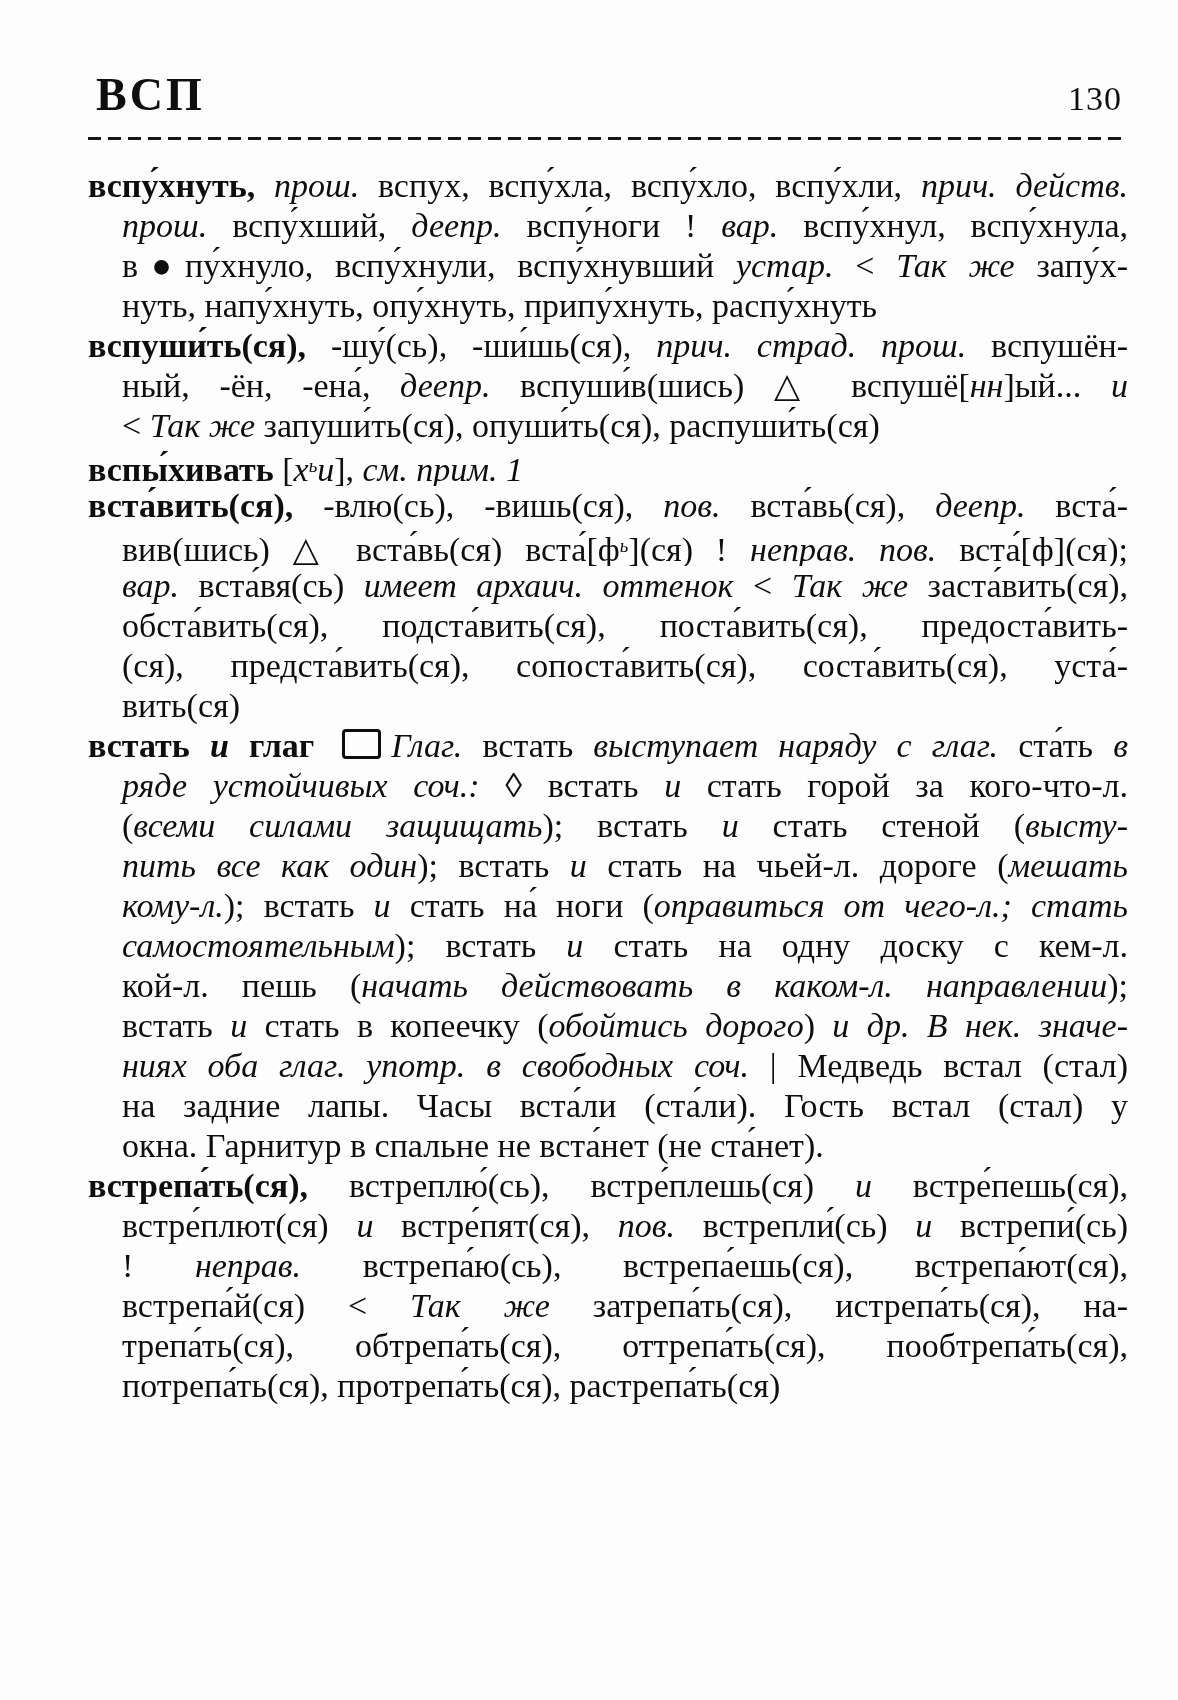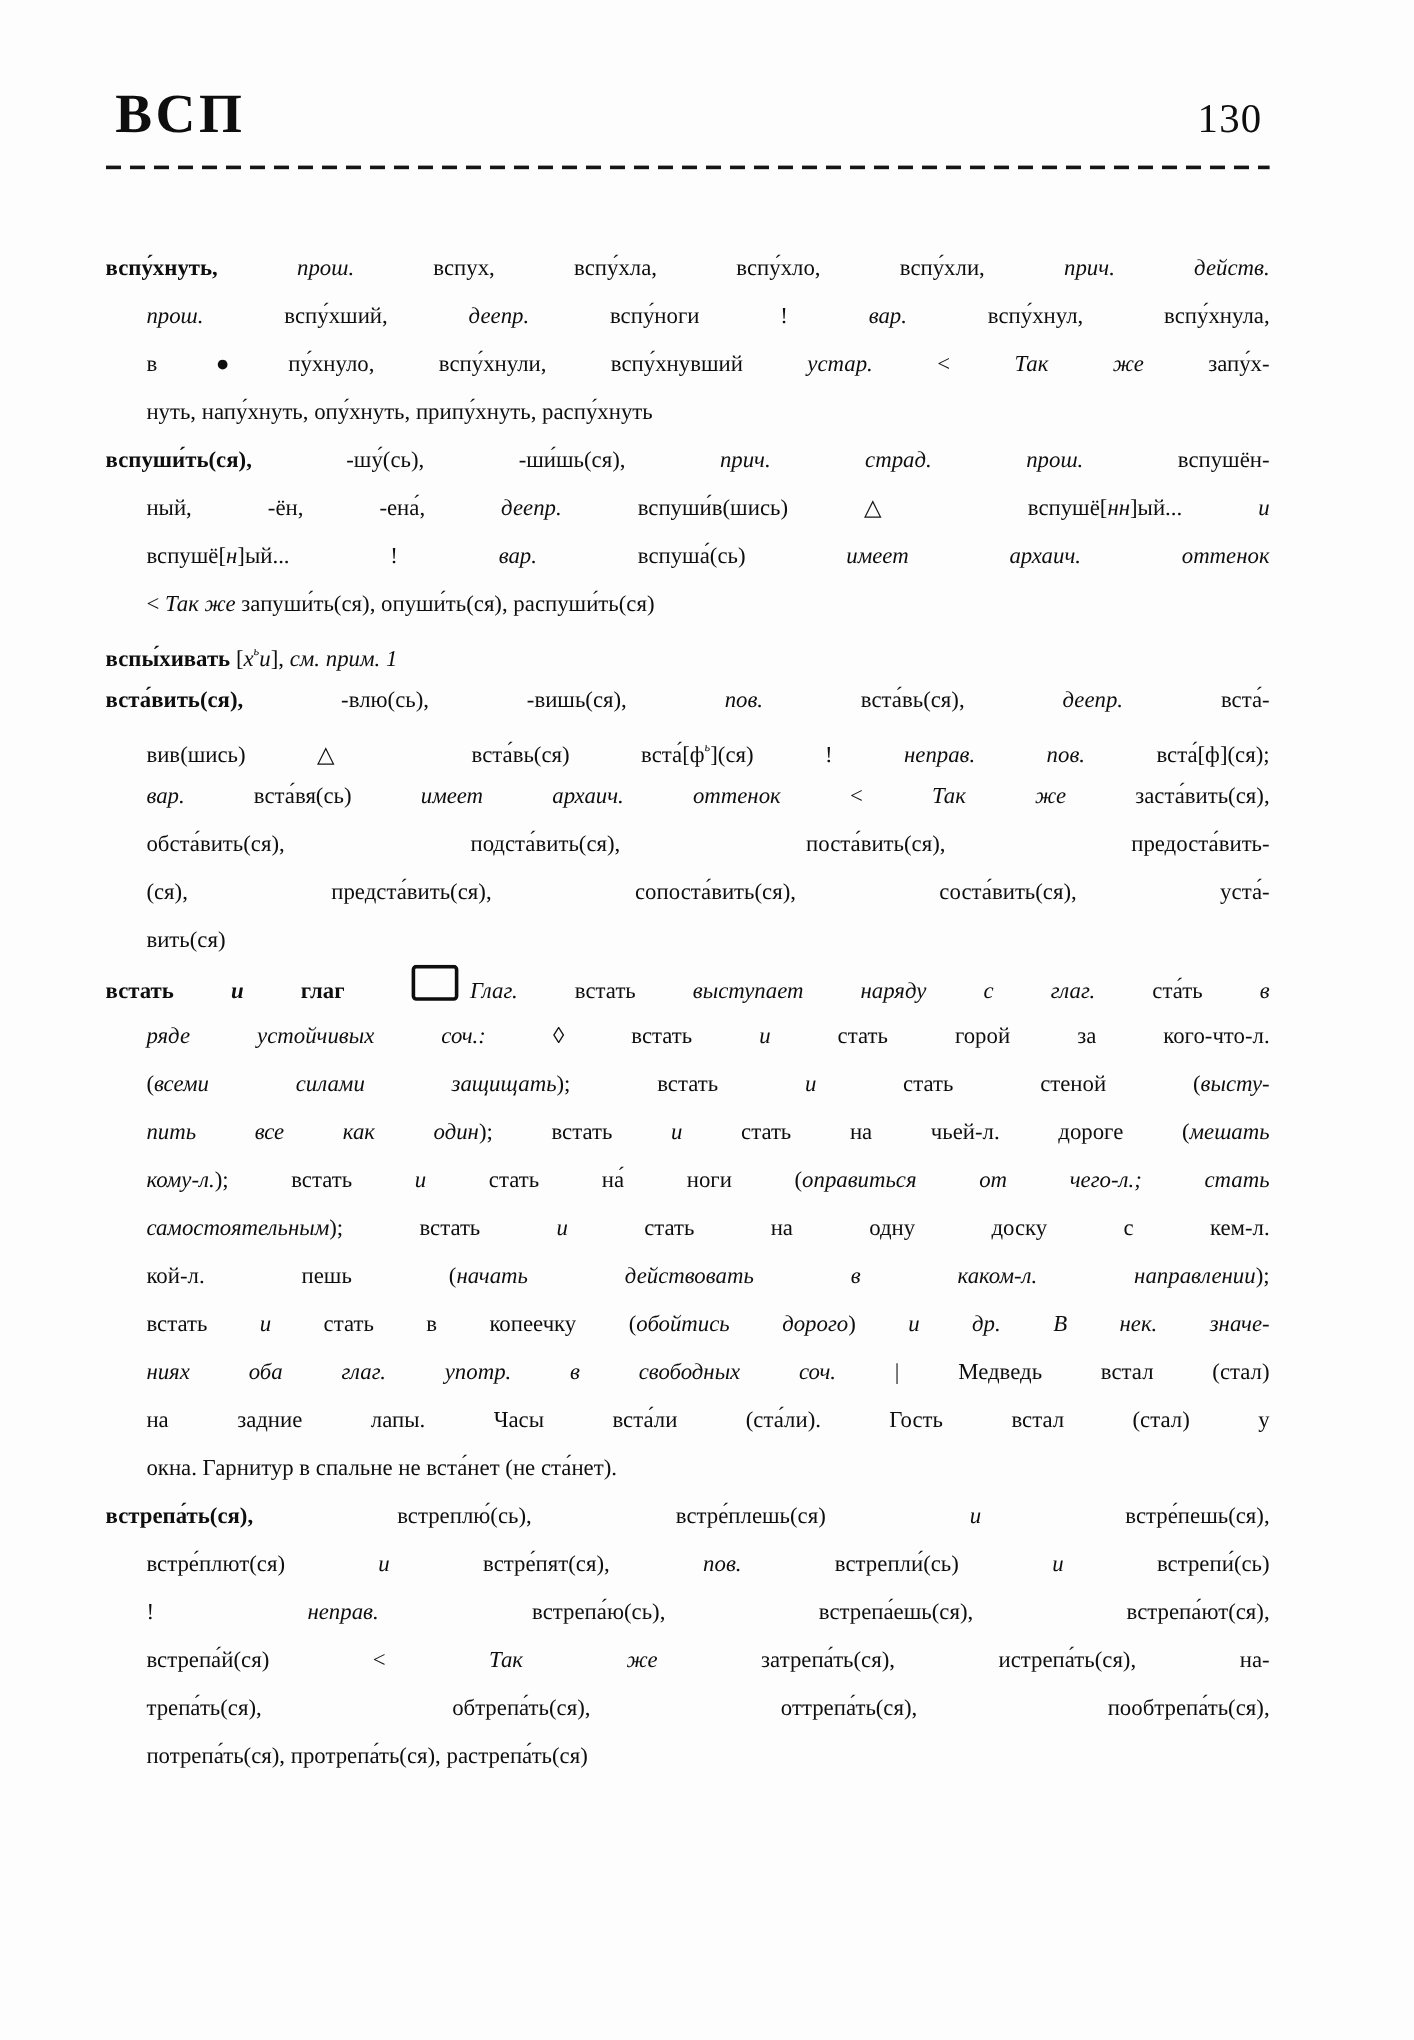--- a/index.html
+++ b/index.html
@@ -2,27 +2,27 @@
 <html><head>
 <meta charset="utf-8">
 <style>
   html,body{margin:0;padding:0;background:#ffffff;}
   body{
     width:1178px;height:1700px;
     font-family:"Liberation Serif","DejaVu Serif","DejaVu Sans",serif;
     color:#0e0e0e;background:#fdfdfd;
     -webkit-font-smoothing:antialiased;
   }
-  .page{box-sizing:border-box;width:1178px;height:1700px;padding:70px 120px 0 88px;overflow:hidden;border-radius:30px;}
+  .page{box-sizing:border-box;width:1178px;height:1700px;padding:70px 50px 0 88px;overflow:hidden;border-radius:30px;}
   .hdr{display:flex;justify-content:space-between;align-items:baseline;padding:0 6px 0 8px;}
   .hdr-letters{font-size:46px;font-weight:bold;letter-spacing:3px;line-height:50px;}
   .hdr-page{font-size:34px;line-height:50px;letter-spacing:1px;text-align:center;}
   .rule{height:3px;margin-top:13px;
     background:repeating-linear-gradient(90deg,#161616 0 13px,transparent 13px 20px);}
-  .text{margin-top:63px;font-size:19px;}
+  .text{margin-top:26px;font-size:34px;}
   .entry{margin:0;}
   .line{height:40px;line-height:40px;overflow:hidden;text-align:justify;white-space:normal;}
   .line.cont{padding-left:34px;}
   .line.j::after{content:"";display:inline-block;width:100%;height:0;}
   .b{font-weight:bold;}
   .i{font-style:italic;}
   .bi{font-weight:bold;font-style:italic;}
   .n{}
   .sup{font-size:55%;vertical-align:9px;font-style:italic;letter-spacing:0;}
   .box{display:inline-block;width:33px;height:24px;border:3px solid #0e0e0e;border-radius:4px;
@@ -40,21 +40,20 @@
   <div class="text">
       <div class="entry">
         <div class="line j"><span class="b">вспу́хнуть, </span><span class="i">прош. </span><span class="n">вспух, вспу́хла, вспу́хло, вспу́хли, </span><span class="i">прич. действ.</span></div>
         <div class="line cont j"><span class="i">прош. </span><span class="n">вспу́хший, </span><span class="i">деепр. </span><span class="n">вспу́ноги ! </span><span class="i">вар. </span><span class="n">вспу́хнул, вспу́хнула,</span></div>
         <div class="line cont j"><span class="n">в●пу́хнуло, вспу́хнули, вспу́хнувший </span><span class="i">устар. </span><span class="n">&lt; </span><span class="i">Так же </span><span class="n">запу́х-</span></div>
         <div class="line cont"><span class="n">нуть, напу́хнуть, опу́хнуть, припу́хнуть, распу́хнуть</span></div>
       </div>
       <div class="entry">
         <div class="line j"><span class="b">вспуши́ть(ся), </span><span class="n">-шу́(сь), -ши́шь(ся), </span><span class="i">прич. страд. прош. </span><span class="n">вспушён-</span></div>
         <div class="line cont j"><span class="n">ный, -ён, -ена́, </span><span class="i">деепр. </span><span class="n">вспуши́в(шись) △ вспушё[</span><span class="i">нн</span><span class="n">]ый... </span><span class="i">и</span></div>
-        <div class="line cont j"><span class="n">вспушё[</span><span class="i">н</span><span class="n">]ый... ! </span><span class="i">вар. </span><span class="n">вспуша́(сь) </span><span class="i">имеет архаич. оттенок</span></div>
         <div class="line cont"><span class="n">&lt; </span><span class="i">Так же </span><span class="n">запуши́ть(ся), опуши́ть(ся), распуши́ть(ся)</span></div>
       </div>
       <div class="entry">
         <div class="line"><span class="b">вспы́хивать </span><span class="n">[</span><span class="i">х</span><span class="sup">ь</span><span class="i">и</span><span class="n">], </span><span class="i">см. прим. 1</span></div>
       </div>
       <div class="entry">
         <div class="line j"><span class="b">вста́вить(ся), </span><span class="n">-влю(сь), -вишь(ся), </span><span class="i">пов. </span><span class="n">вста́вь(ся), </span><span class="i">деепр. </span><span class="n">вста́-</span></div>
         <div class="line cont j"><span class="n">вив(шись) △ вста́вь(ся) вста́[ф</span><span class="sup">ь</span><span class="n">](ся) ! </span><span class="i">неправ. пов. </span><span class="n">вста́[ф](ся);</span></div>
         <div class="line cont j"><span class="i">вар. </span><span class="n">вста́вя(сь) </span><span class="i">имеет архаич. оттенок </span><span class="n">&lt; </span><span class="i">Так же </span><span class="n">заста́вить(ся),</span></div>
         <div class="line cont j"><span class="n">обста́вить(ся), подста́вить(ся), поста́вить(ся), предоста́вить-</span></div>

